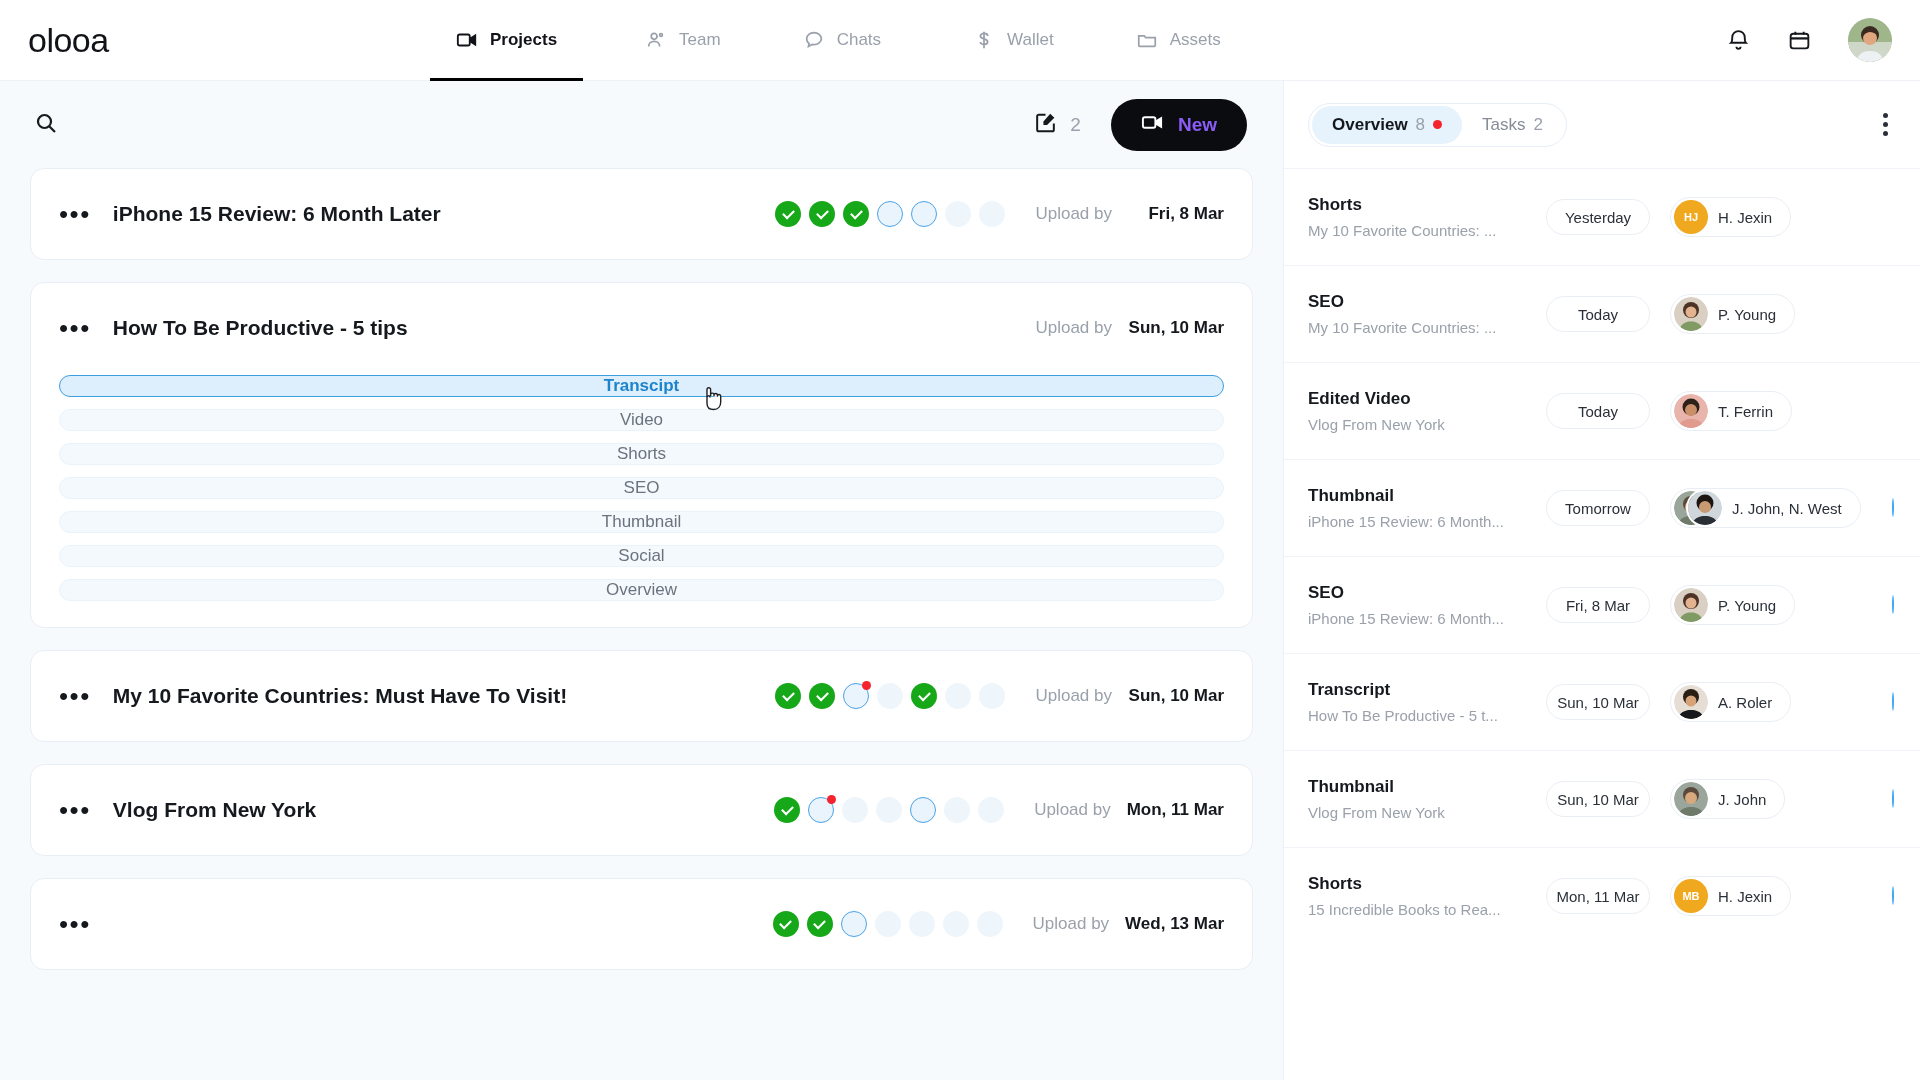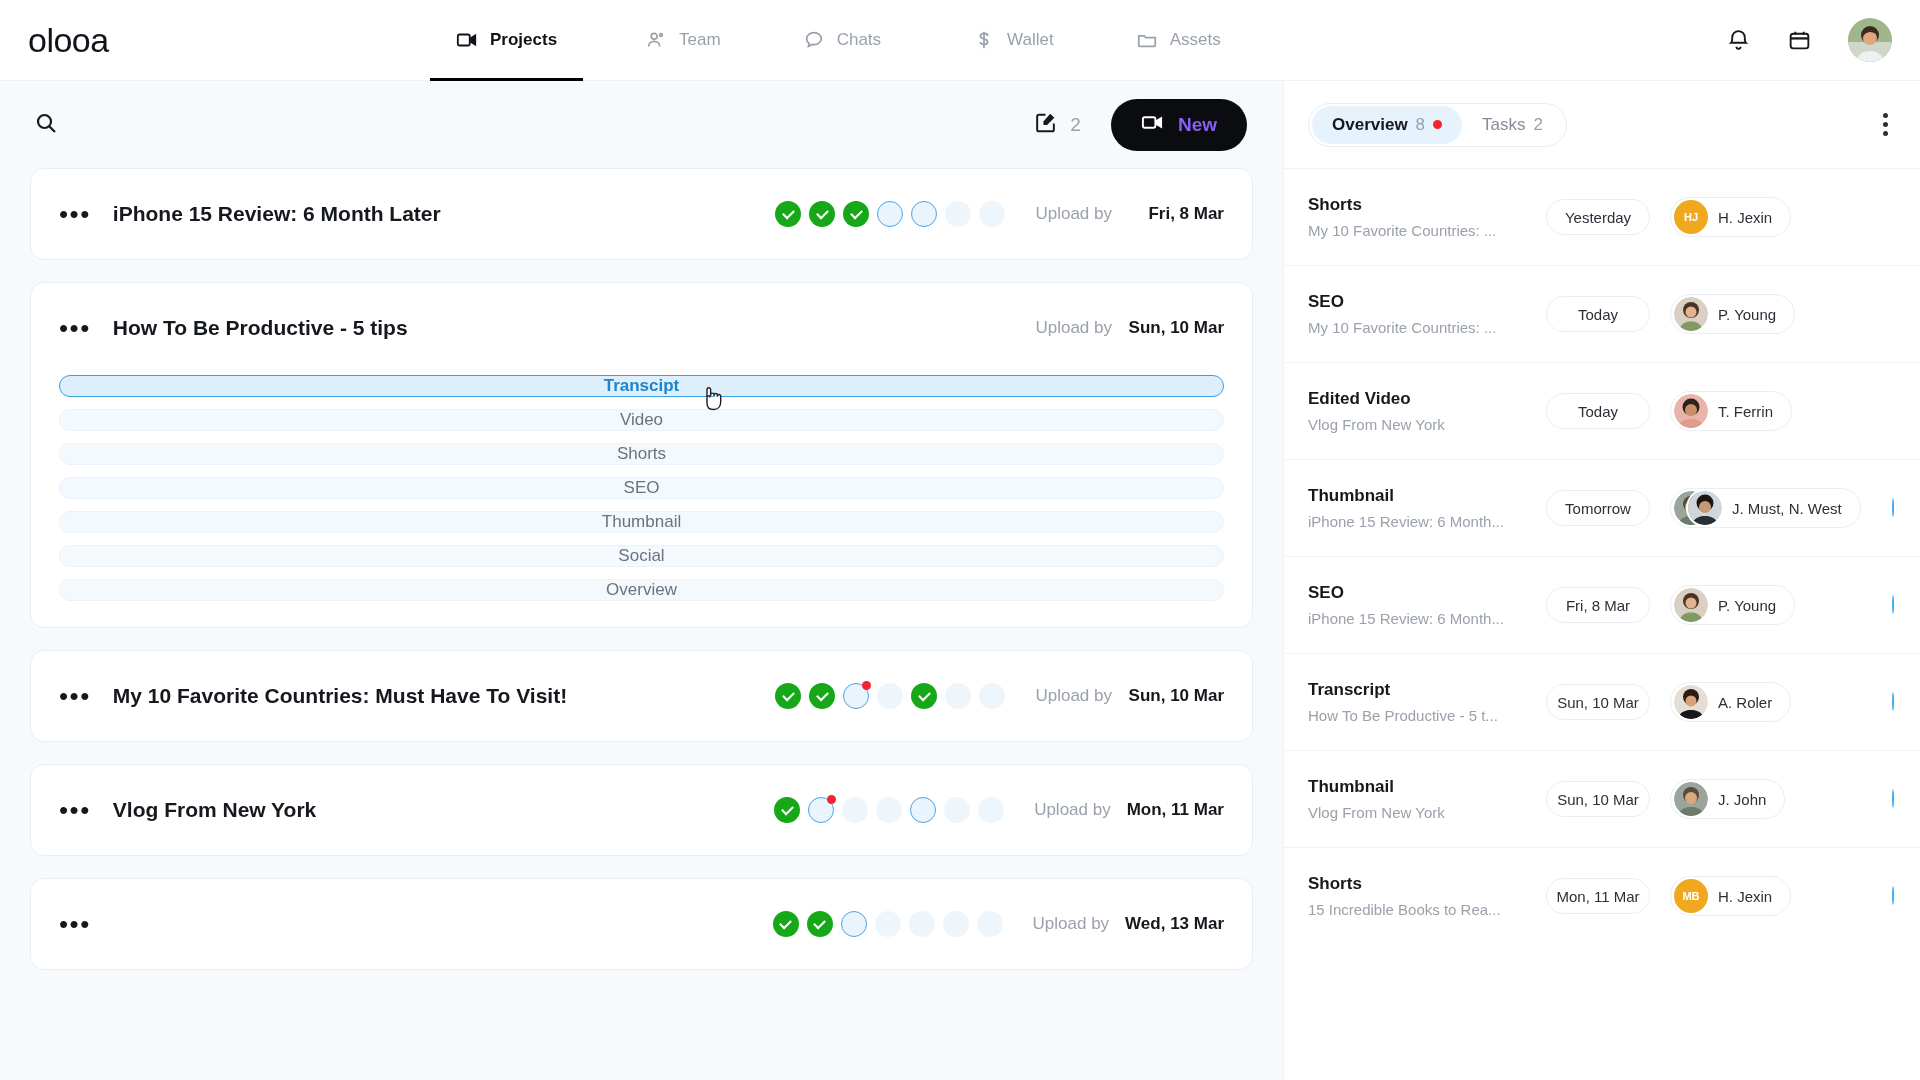--- a/index.html
+++ b/index.html
@@ -684,21 +684,21 @@
                   </defs>
               <g clip-path="url(#c4b)">
                     <rect width="34" height="34" fill="#cfd6dc"></rect>
                     <circle cx="17" cy="12" r="8.5" fill="#1d1510"></circle>
               <circle cx="17" cy="16" r="6" fill="#c79a72"></circle>
                     <path d="M4 34c1.5-6.5 6.5-9 13-9s11.5 2.5 13 9z" fill="#2a2f36"></path>
                   </g>
                 </svg>
             </span>
           </span>
-          <span class="user-name">J. Must, N. West</span>
+          <span class="user-name">J. John, N. West</span>
         </div>
         <div class="task-status"><span class="st-dot open"></span></div>
       </div>
 
       <div class="task">
         <div class="task-texts">
           <div class="task-title">SEO</div>
           <div class="task-sub">iPhone 15 Review: 6 Month...</div>
         </div>
         <div class="pill pill-date">Fri, 8 Mar</div>

